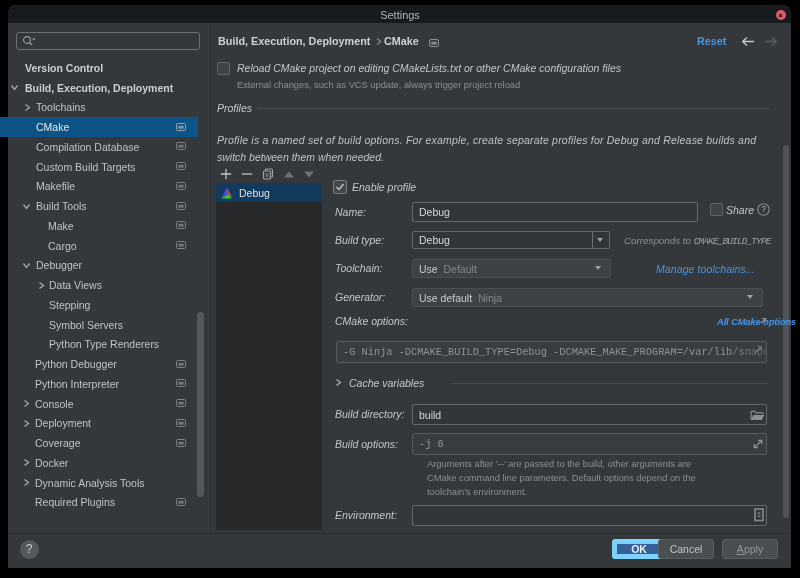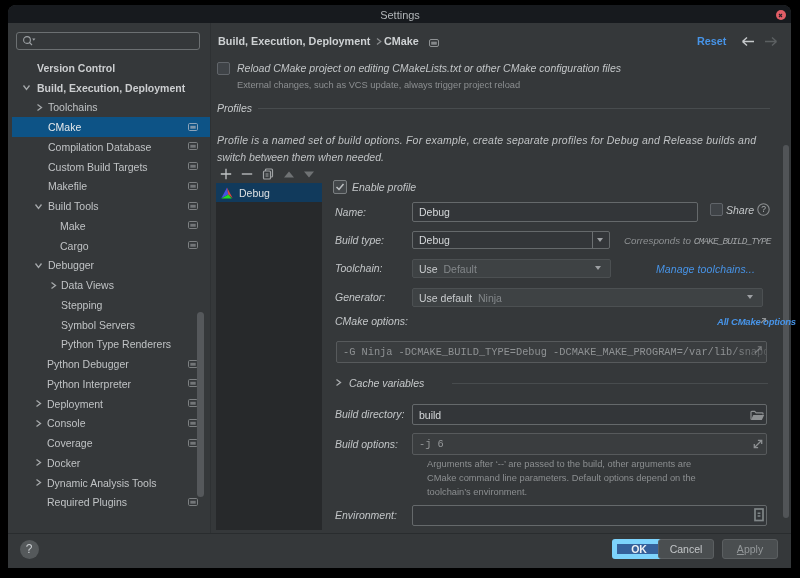--- a/index.html
+++ b/index.html
@@ -6,21 +6,21 @@
 body{font-family:"Liberation Sans",sans-serif;-webkit-font-smoothing:antialiased;}
 .abs{position:absolute;}
 svg{display:block;}
 #win{position:absolute;left:8px;top:5px;width:783px;height:563px;background:#35383a;border-radius:8px 8px 0 0;}
 #titlebar{position:absolute;left:8px;top:5px;width:783px;height:18px;background:#171a1e;border-radius:8px 8px 0 0;}
 #title{position:absolute;left:0;top:9px;width:800px;text-align:center;font-size:11px;color:#b2b6b9;}
 #closebtn{position:absolute;left:775.5px;top:10px;width:10px;height:10px;border-radius:50%;background:#e15d66;}
 #closebtn svg{position:absolute;left:2.5px;top:2.5px;}
 #searchbox{position:absolute;left:16px;top:32px;width:184px;height:18px;border:1px solid #6c7072;border-radius:3px;}
 #divider{position:absolute;left:210px;top:23px;width:1px;height:511px;background:#2e3133;}
-#tree{position:absolute;left:12px;top:58px;width:202px;}
+#tree{position:absolute;left:0;top:58px;width:202px;}
 .trow{position:relative;height:19.75px;display:flex;align-items:center;font-size:10.5px;color:#c0c3c5;}
 .trow.b{font-weight:bold;color:#ccced0;}
 .trow .txt{position:absolute;white-space:nowrap;}
 .trow .chv{position:absolute;top:50%;margin-top:-4.5px;}
 .trow .sic{position:absolute;left:176px;top:50%;margin-top:-4.5px;}
 .trow.sel{background:#0d5386;color:#e6e9eb;width:198px;}
 #treethumb{position:absolute;left:196.5px;top:312px;width:7px;height:185px;background:#55585b;border-radius:3.5px;}
 #mainthumb{position:absolute;left:783px;top:145px;width:6px;height:373px;background:#515457;border-radius:3px;}
 .lbl{position:absolute;font-size:10.5px;color:#c3c6c8;white-space:nowrap;font-style:italic;}
 .hint{position:absolute;font-size:9.3px;color:#8c8f91;white-space:nowrap;}
@@ -188,35 +188,35 @@
           <rect x="2.3" y="2.8" width="5.4" height="2.9" fill="#737678"></rect>
         </svg>
       </span>
     </div>
 <div class="trow">
       <span class="chv" style="left:22px">
         <svg width="9" height="9">
           <polyline points="2.5,1.5 6.5,4.5 2.5,7.5" fill="none" stroke="#a5a8aa" stroke-width="1.3"></polyline>
         </svg>
       </span>
+      <span class="txt" style="left:35px">Console</span>
+      <span class="sic">
+        <svg width="10" height="8">
+          <rect x="0.5" y="0.5" width="9" height="7" rx="1.2" fill="none" stroke="#7d8082"></rect>
+          <rect x="2.3" y="2.8" width="5.4" height="2.9" fill="#737678"></rect>
+        </svg>
+      </span>
+    </div>
+<div class="trow">
+      <span class="chv" style="left:22px">
+        <svg width="9" height="9">
+          <polyline points="2.5,1.5 6.5,4.5 2.5,7.5" fill="none" stroke="#a5a8aa" stroke-width="1.3"></polyline>
+        </svg>
+      </span>
       <span class="txt" style="left:35px">Deployment</span>
-      <span class="sic">
-        <svg width="10" height="8">
-          <rect x="0.5" y="0.5" width="9" height="7" rx="1.2" fill="none" stroke="#7d8082"></rect>
-          <rect x="2.3" y="2.8" width="5.4" height="2.9" fill="#737678"></rect>
-        </svg>
-      </span>
-    </div>
-<div class="trow">
-      <span class="chv" style="left:22px">
-        <svg width="9" height="9">
-          <polyline points="2.5,1.5 6.5,4.5 2.5,7.5" fill="none" stroke="#a5a8aa" stroke-width="1.3"></polyline>
-        </svg>
-      </span>
-      <span class="txt" style="left:35px">Console</span>
       <span class="sic">
         <svg width="10" height="8">
           <rect x="0.5" y="0.5" width="9" height="7" rx="1.2" fill="none" stroke="#7d8082"></rect>
           <rect x="2.3" y="2.8" width="5.4" height="2.9" fill="#737678"></rect>
         </svg>
       </span>
     </div>
 <div class="trow">
       <span class="txt" style="left:35px">Coverage</span>
       <span class="sic">

